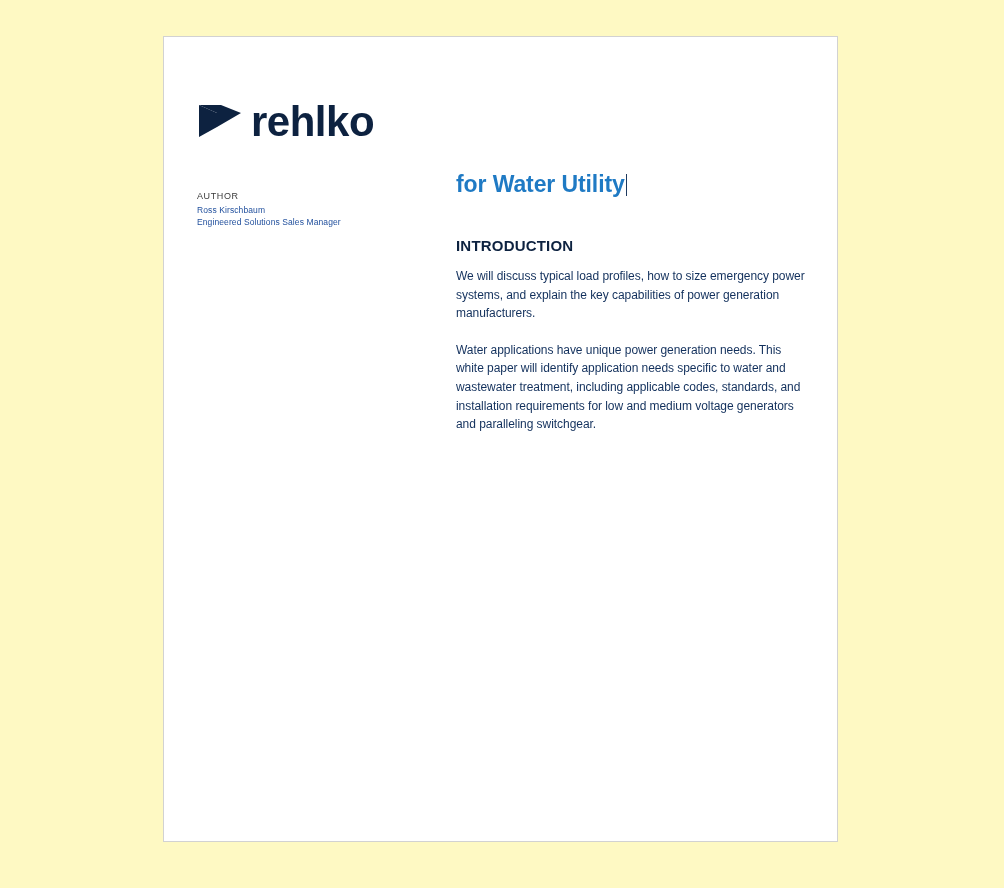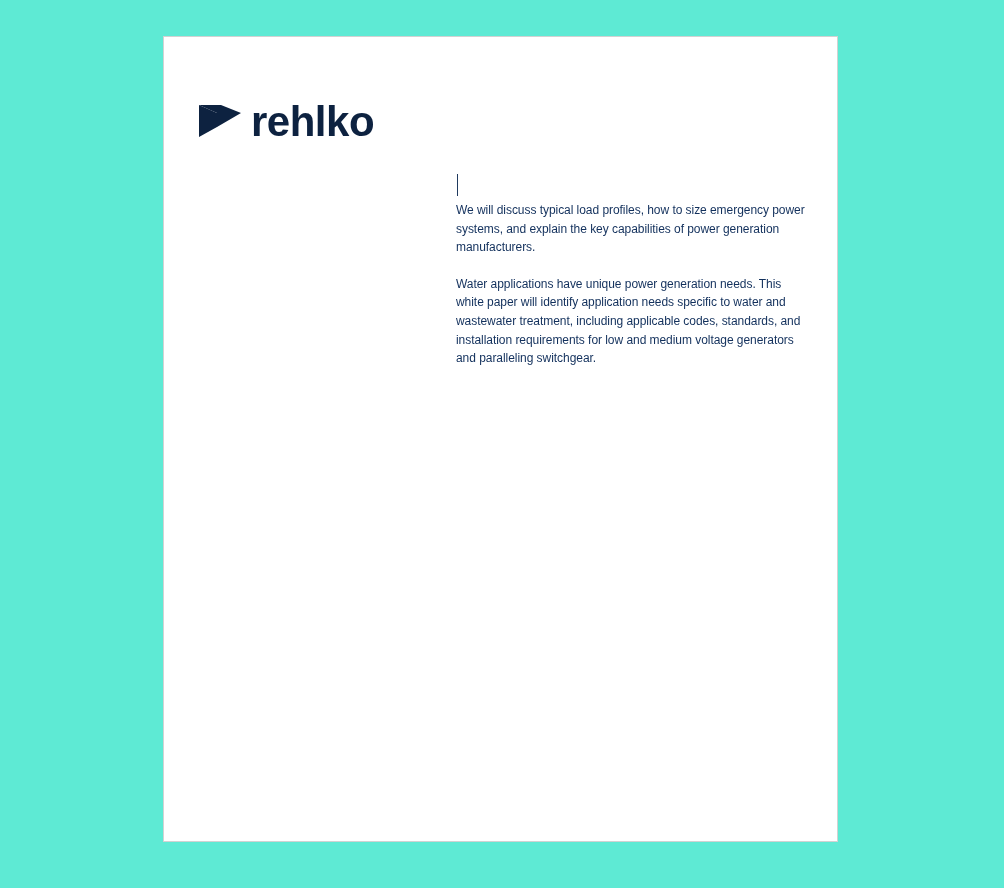--- a/index.html
+++ b/index.html
@@ -9,21 +9,21 @@
     width: 1004px;
     height: 888px;
     overflow: hidden;
     font-family: "Liberation Sans", sans-serif;
   }
 
   #page-root {
     position: relative;
     width: 1004px;
     height: 888px;
-    background: #5eead4;
+    background: #fef9c3;
   }
 
   
   .doc-page {
     position: absolute;
     left: 163px;
     top: 36px;
     width: 675px;
     height: 806px;
     background: #ffffff;
@@ -150,31 +150,37 @@
       <div class="left-col">
 
         <div class="logo-row">
           <svg class="logo-mark" viewBox="0 0 46 44" aria-hidden="true">
             <path d="M2 6 L2 38 L20 28 L44 14 L20 14 Z" fill="#0d2240"></path>
             <path d="M2 6 L24 6 L44 14 L20 14 Z" fill="#0d2240"></path>
           </svg>
           <span class="logo-word">rehlko</span>
         </div>
 
+        <div class="author-block">
+          <div class="author-label">AUTHOR</div>
+          <div class="author-name">Ross Kirschbaum</div>
+          <div class="author-title">Engineered Solutions Sales Manager</div>
+        </div>
 
       </div>
 
       <div class="right-col">
 
         <h1 class="doc-title">
           <br>
           <br>
-          <span class="caret"></span>
+          <span>for Water Utility</span><span class="caret"></span>
         </h1>
 
+        <h2 class="section-heading">INTRODUCTION</h2>
 
         <p class="body-para">We will discuss typical load profiles, how to size emergency power systems, and explain the key capabilities of power generation manufacturers.</p>
         <p class="body-para">Water applications have unique power generation needs. This white paper will identify application needs specific to water and wastewater treatment, including applicable codes, standards, and installation requirements for low and medium voltage generators and paralleling switchgear.</p>
 
       </div>
 
     </div>
   </div>
 
 </div>

